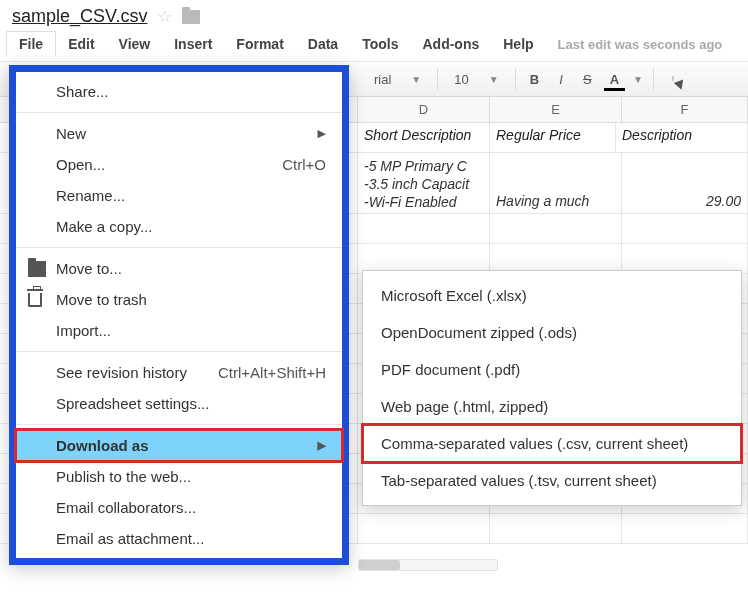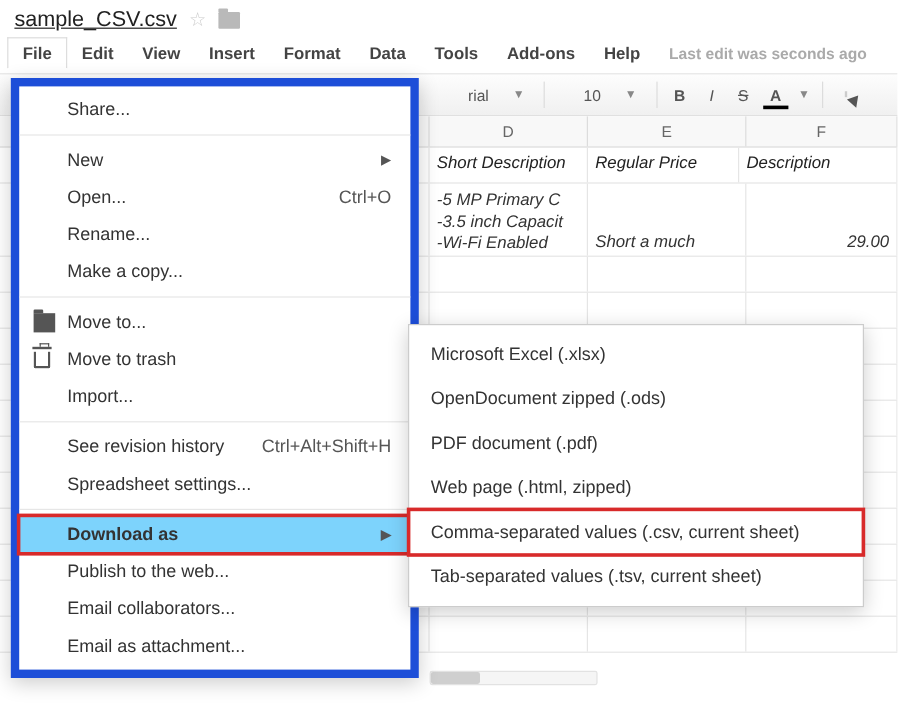--- a/index.html
+++ b/index.html
@@ -50,21 +50,21 @@
     background: linear-gradient(#fdfdfd,#f0f0f0);
     border-top: 1px solid #e5e5e5;
     border-bottom: 1px solid #d9d9d9;
     height: 36px;
     padding: 0 8px;
     gap: 10px;
     font-size: 13px;
     color: #555;
   }
   .toolbar .sep { width:1px; height:22px; background:#dcdcdc; }
-  .toolbar .dropdown { display:flex; align-items:center; gap:20px; padding:2px 6px;margin-left:16px;}
+  .toolbar .dropdown { display:flex; align-items:center; gap:20px; padding:2px 6px;}
   .toolbar .dropdown .caret { font-size:10px; color:#888; }
   .toolbar .btn { padding:2px 4px; min-width:16px; text-align:center;}
   .bold{font-weight:bold;}
   .italic{font-style:italic;}
   .strike{text-decoration:line-through;}
   .textcolor{ position:relative; font-weight:bold;}
   .textcolor::after{content:""; position:absolute; left:-2px; right:-2px; bottom:-2px; height:3px; background:#000;}
   .paint { position:relative; width:18px; height:16px;}
   .paint::before{content:""; position:absolute; left:3px; top:2px;
     border-left:5px solid transparent; border-right:5px solid transparent; border-top:9px solid #555; transform:rotate(-20deg);}
@@ -111,21 +111,21 @@
   .fm-divider{ height:1px; background:#e6e6e6; margin:5px 0;}
   .fm-icon{position:absolute; left:12px; width:18px; height:16px;}
   .fm-icon.folder{ background:#555;}
   .fm-icon.folder::before{content:"";position:absolute;top:-3px;left:0;width:8px;height:3px;background:#555;border-radius:1px 1px 0 0;}
   .fm-icon.trash{ width:14px; border:2px solid #555; border-top:none; height:14px; border-radius:0 0 2px 2px;}
   .fm-icon.trash::before{content:"";position:absolute;top:-4px;left:-3px;right:-3px;height:2px;background:#555;}
   .fm-icon.trash::after{content:"";position:absolute;top:-7px;left:3px;width:6px;height:2px;border:1px solid #555;border-bottom:none;}
 
   .sub-menu{
     position:absolute;
-    left:340px; top:270px;
+    left:362px; top:270px;
     width:380px;
     background:#fff;
     border:1px solid #ccc;
     box-shadow:0 4px 16px rgba(0,0,0,0.2);
     z-index:31;
     padding:6px 0;
     font-size:15px;
   }
   .sm-item{ padding:10px 18px; cursor:pointer;}
   .sm-item.boxed{ outline:3px solid #d82a2a; outline-offset:-1px;}
@@ -190,21 +190,21 @@
     <div class="cell cstub"></div>
     <div class="cell c-d">Short Description</div>
     <div class="cell c-f">Regular Price</div>
     <div class="cell c-e">Description</div>
   </div>
   <div class="row data">
     <div class="cell cstub"></div>
     <div class="cell c-d multiline">-5 MP Primary C
 -3.5 inch Capacit
 -Wi-Fi Enabled</div>
-    <div class="cell c-e" style="display:flex;align-items:flex-end">Short a much</div>
+    <div class="cell c-e" style="display:flex;align-items:flex-end">Having a much</div>
     <div class="cell c-f right" style="display:flex;align-items:flex-end;justify-content:flex-end">29.00</div>
   </div>
   <div class="row">
       <div class="cell cstub"></div>
       <div class="cell c-d"></div>
       <div class="cell c-e"></div>
       <div class="cell c-f"></div>
     </div>
   <div class="row">
       <div class="cell cstub"></div>

